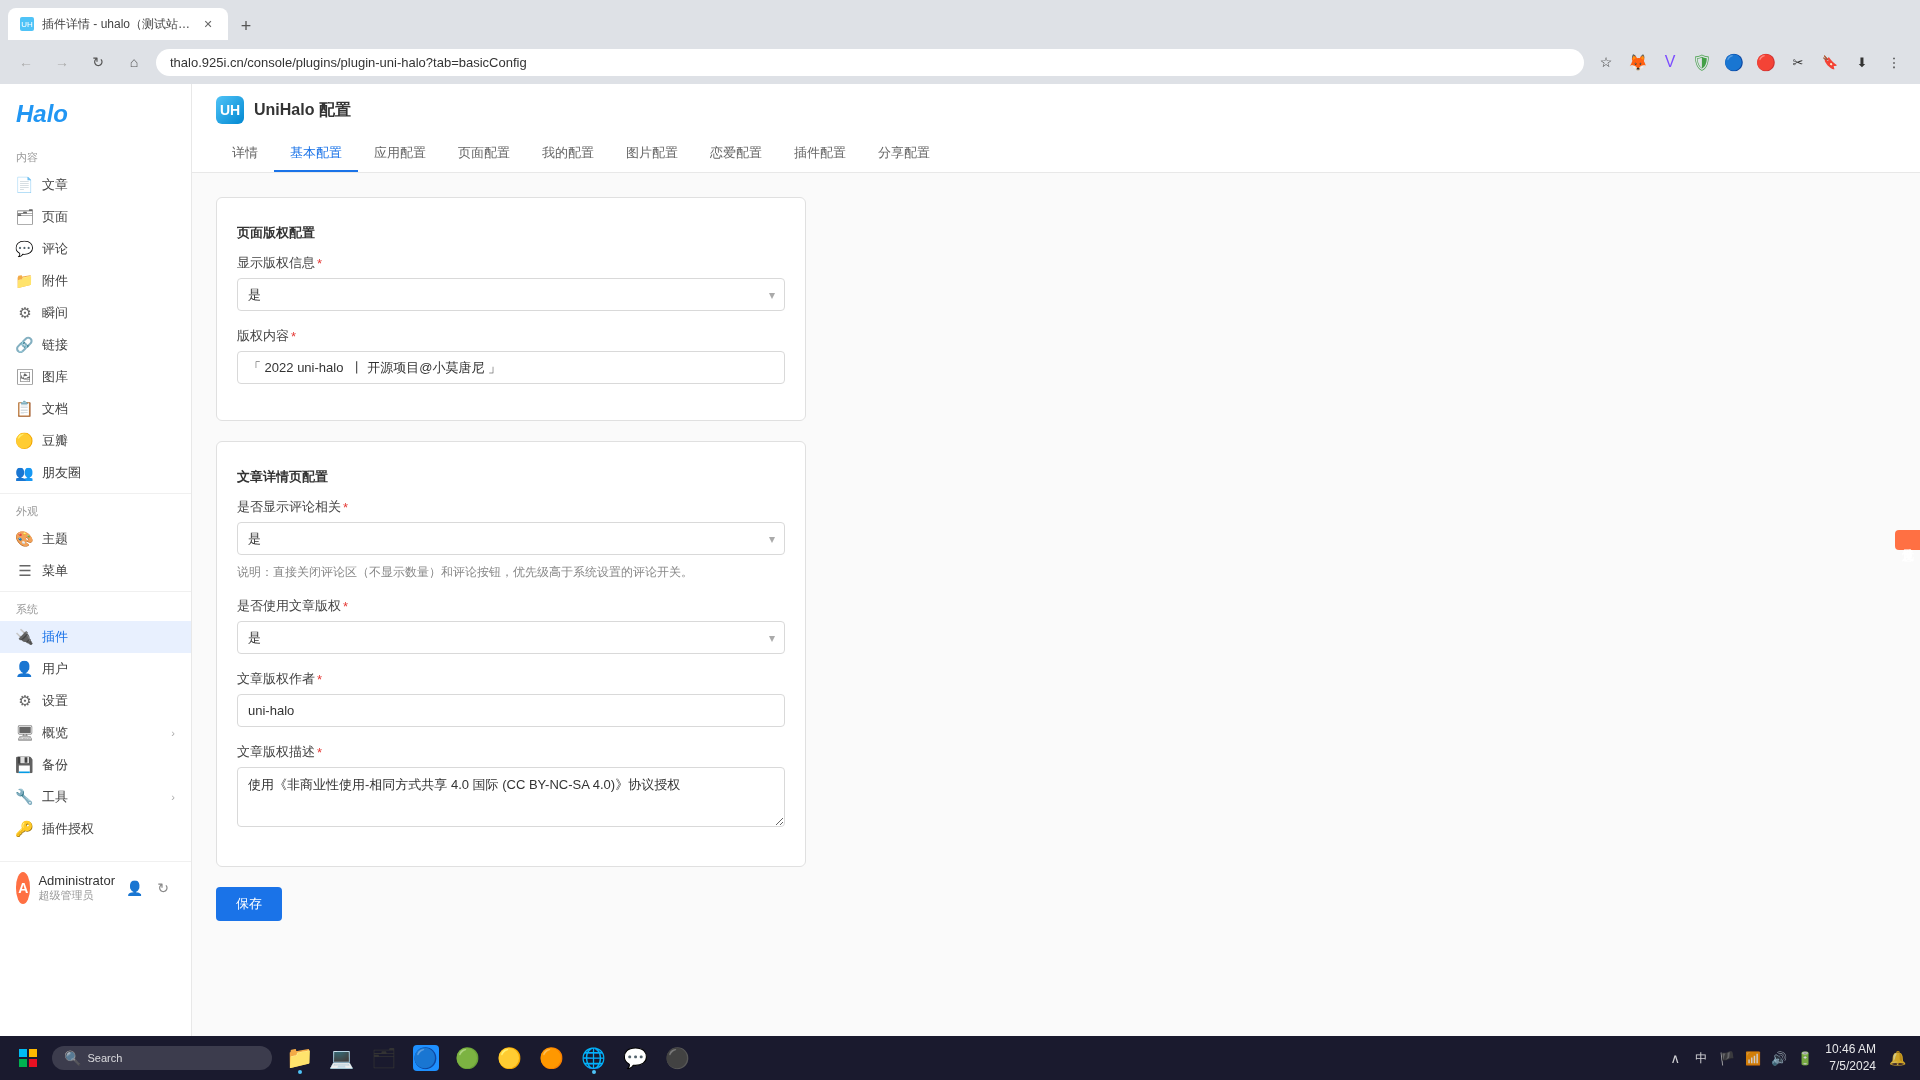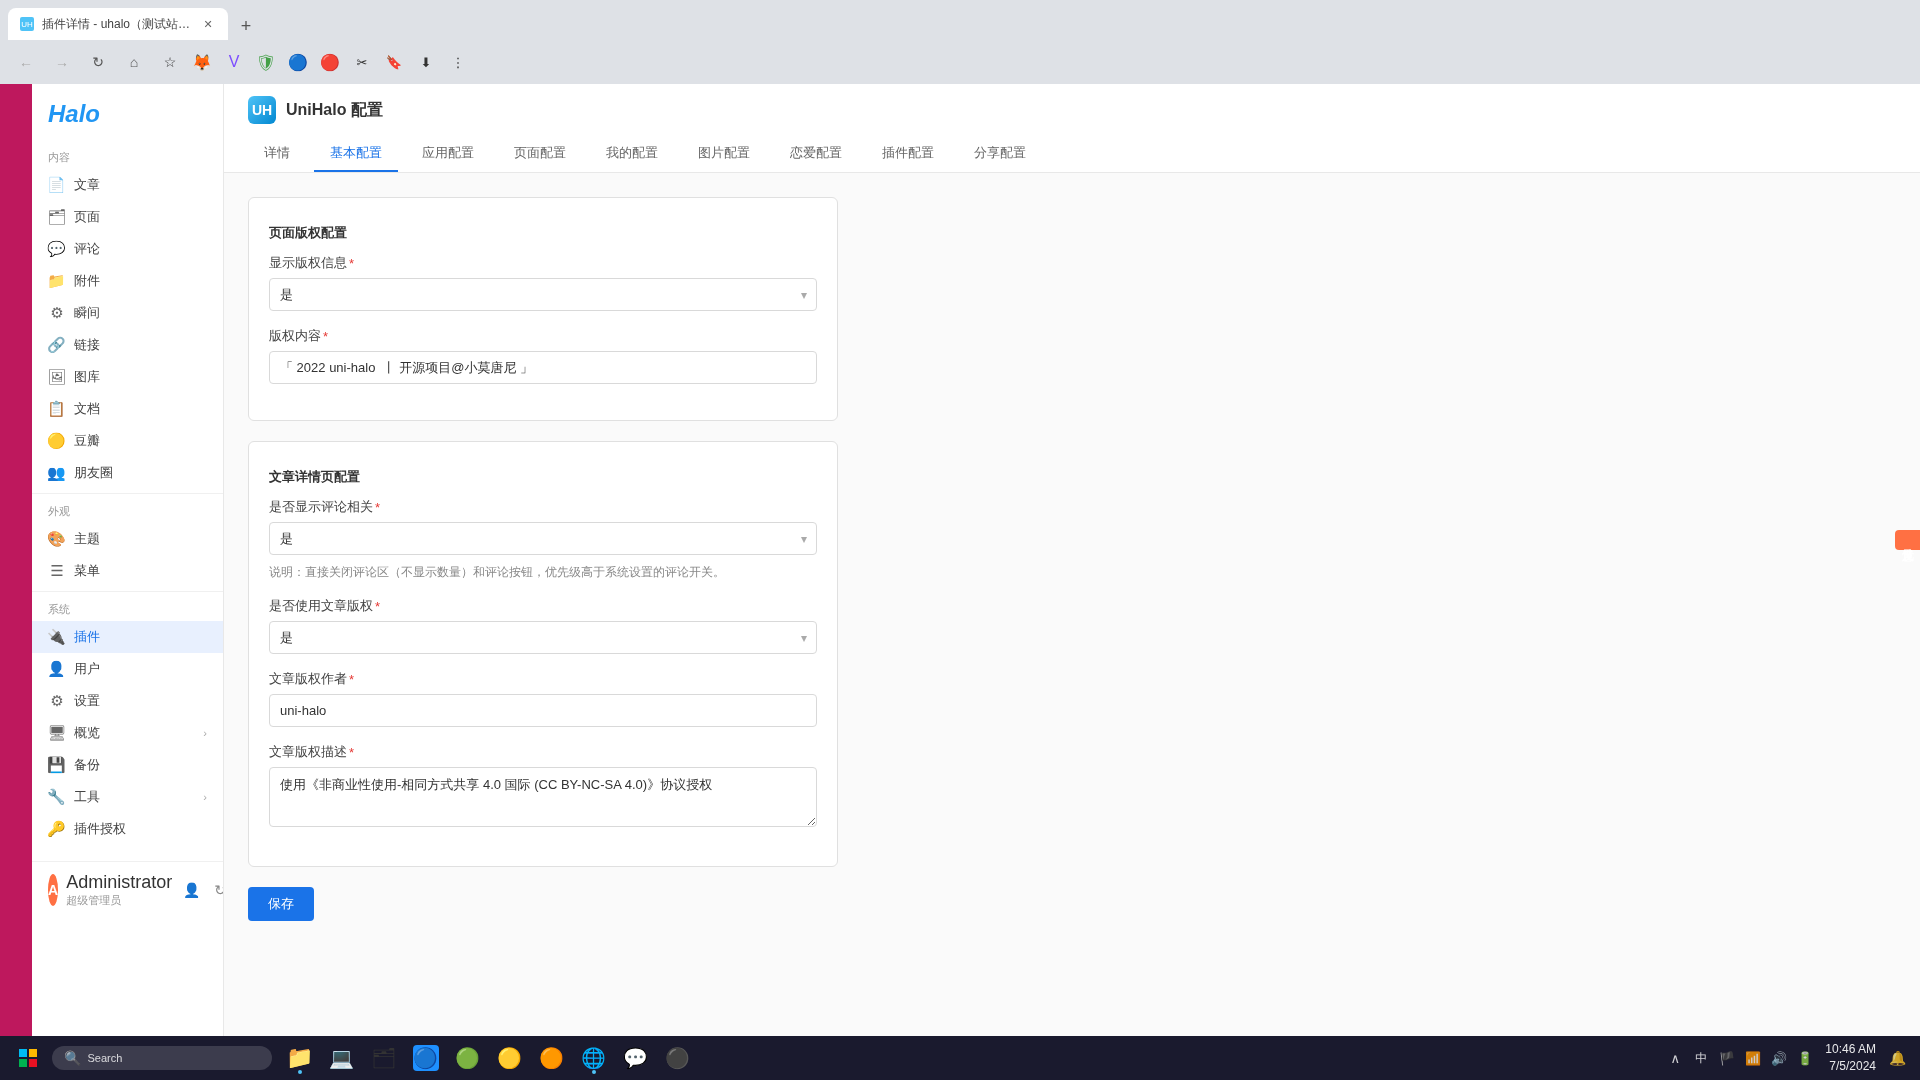--- a/index.html
+++ b/index.html
@@ -16,49 +16,49 @@
     .tab-new { width: 28px; height: 28px; display: flex; align-items: center; justify-content: center; color: #555; font-size: 18px; cursor: pointer; margin-left: 4px; }
 
     .address-bar-row { display: flex; align-items: center; background: #dee1e6; padding: 6px 12px; gap: 8px; height: 44px; }
     .nav-btn { width: 28px; height: 28px; border: none; background: none; display: flex; align-items: center; justify-content: center; cursor: pointer; border-radius: 50%; color: #555; font-size: 14px; }
     .nav-btn.disabled { color: #aaa; cursor: default; }
     .address-input { flex: 1; background: #fff; border: none; border-radius: 20px; padding: 6px 14px; font-size: 13px; outline: none; color: #333; }
     .browser-icons { display: flex; gap: 4px; align-items: center; }
     .browser-icon { width: 28px; height: 28px; border-radius: 50%; display: flex; align-items: center; justify-content: center; cursor: pointer; font-size: 14px; }
 
     
-    .app-container { display: flex; flex: 1; overflow: hidden; background: #be185d; padding-left: 32px; }
+    .app-container { display: flex; flex: 1; overflow: hidden; background: #be185d; }
 
     
     .sidebar { width: 192px; background: #fff; border-right: 1px solid #e8e8e8; display: flex; flex-direction: column; overflow-y: auto; padding: 12px 0; flex-shrink: 0; }
     .sidebar-logo { padding: 4px 16px 16px 16px; }
     .sidebar-logo span { color: #2196F3; font-size: 24px; font-weight: bold; font-style: italic; }
     .sidebar-section-label { padding: 6px 16px 4px 16px; font-size: 11px; color: #999; font-weight: 500; }
     .sidebar-item { display: flex; align-items: center; padding: 7px 16px; gap: 8px; cursor: pointer; color: #444; font-size: 13px; border-radius: 0; }
     .sidebar-item.active { background: #e8f0fe; color: #1a73e8; font-weight: 500; }
     .sidebar-item .item-icon { width: 18px; height: 18px; display: flex; align-items: center; justify-content: center; font-size: 15px; color: #666; }
     .sidebar-item.active .item-icon { color: #1a73e8; }
     .sidebar-item .chevron { margin-left: auto; font-size: 11px; color: #aaa; }
     .sidebar-divider { margin: 4px 0; border: none; border-top: 1px solid #f0f0f0; }
     .sidebar-user { display: flex; align-items: center; padding: 10px 16px; gap: 8px; margin-top: auto; border-top: 1px solid #f0f0f0; }
     .avatar { width: 32px; height: 32px; border-radius: 50%; background: #ff7043; display: flex; align-items: center; justify-content: center; color: white; font-size: 14px; font-weight: bold; }
     .user-info { flex: 1; }
-    .user-name { font-size: 18px; font-weight: 500; color: #333; }
+    .user-name { font-size: 13px; font-weight: 500; color: #333; }
     .user-role { font-size: 11px; color: #999; }
     .user-actions { display: flex; gap: 4px; }
     .user-action-btn { width: 24px; height: 24px; border: none; background: none; cursor: pointer; display: flex; align-items: center; justify-content: center; color: #888; font-size: 14px; border-radius: 50%; }
 
     
     .main-content { flex: 1; display: flex; flex-direction: column; overflow: hidden; background: #fafafa; }
     .page-header { background: #fff; border-bottom: 1px solid #e8e8e8; padding: 12px 24px 0 24px; }
     .page-title-row { display: flex; align-items: center; gap: 10px; margin-bottom: 12px; }
     .plugin-logo { width: 28px; height: 28px; background: linear-gradient(135deg, #4fc3f7, #0288d1); border-radius: 6px; display: flex; align-items: center; justify-content: center; color: white; font-size: 14px; font-weight: bold; }
     .page-title { font-size: 16px; font-weight: 600; color: #333; }
 
-    .tabs-row { display: flex; gap: 8px; }
+    .tabs-row { display: flex; gap: 0; }
     .tab-item { padding: 8px 16px; font-size: 13px; color: #666; cursor: pointer; border-bottom: 2px solid transparent; white-space: nowrap; }
     .tab-item.active { color: #1a73e8; border-bottom: 2px solid #1a73e8; font-weight: 500; }
 
     
     .content-area { flex: 1; overflow-y: auto; padding: 24px; }
     .form-section { background: #fff; border: 1px solid #e0e0e0; border-radius: 6px; margin-bottom: 20px; padding: 20px; max-width: 590px; }
     .section-title { font-size: 13px; font-weight: 600; color: #333; margin-bottom: 12px; margin-top: 6px; }
     .field-group { margin-bottom: 16px; }
     .field-label { font-size: 13px; color: #444; margin-bottom: 6px; display: flex; align-items: center; gap: 2px; }
     .field-label .required { color: #e53935; }
@@ -99,20 +99,21 @@
       <span class="tab-title">插件详情 - uhalo（测试站点）</span>
       <span class="tab-close">✕</span>
     </div>
     <div class="tab-new">+</div>
   </div>
   <div class="address-bar-row">
     <button class="nav-btn disabled">←</button>
     <button class="nav-btn disabled">→</button>
     <button class="nav-btn">↻</button>
     <button class="nav-btn">⌂</button>
+    <input class="address-input" type="text" value="thalo.925i.cn/console/plugins/plugin-uni-halo?tab=basicConfig" style="">
     <div class="browser-icons">
       <div class="browser-icon">☆</div>
       <div class="browser-icon">
           <span style="font-size:16px;">🦊</span>
         </div>
       <div class="browser-icon">
           <span style="font-size:16px; color:#7c4dff;">V</span>
         </div>
       <div class="browser-icon">
           <span style="font-size:16px; color:#43a047;">🛡</span>

